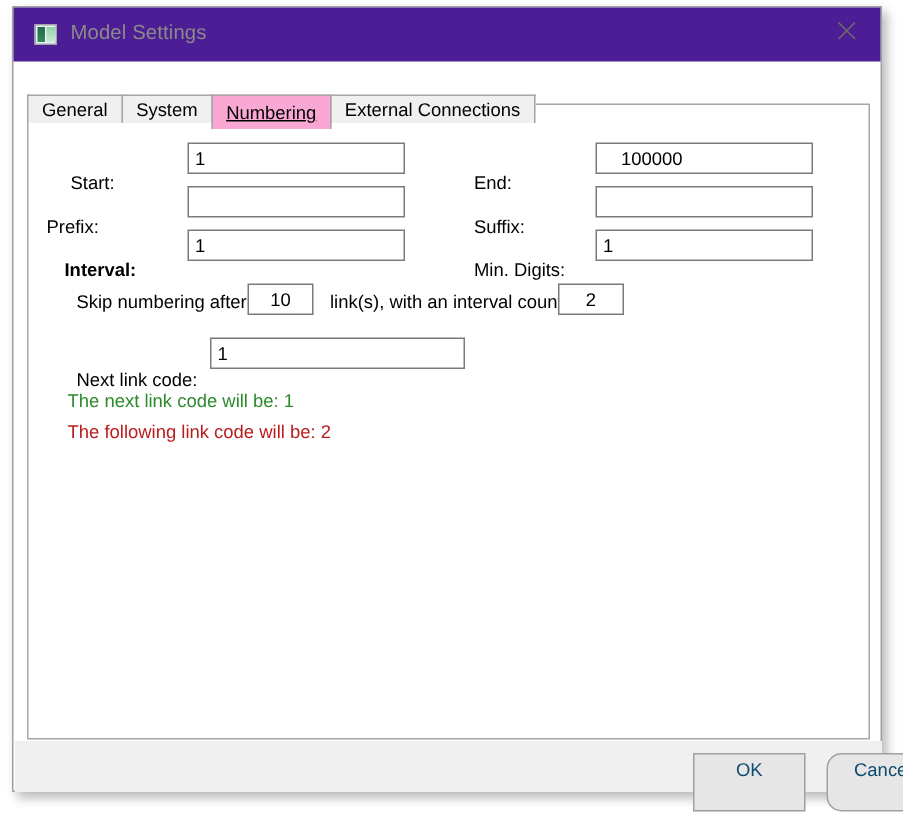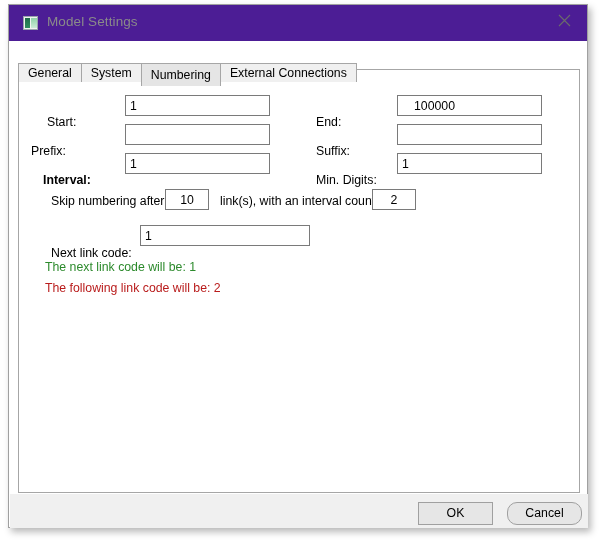--- a/index.html
+++ b/index.html
@@ -103,24 +103,25 @@
     border-bottom: none;
     box-sizing: border-box;
     margin-right: -1px;
     white-space: nowrap;
     position: relative;
     cursor: default;
   }
   .tab.active {
     height: 23px;
     line-height: 22px;
-    background: #e5e5e5;
+    background: #f9a8d4;
     border-color: #a6a6a6;
     z-index: 5;
     margin-bottom: -1px;
+    text-decoration: underline;
   }
 
   
   #panel {
     position: absolute;
     left: 9px;
     top: 64px;
     width: 562px;
     height: 424px;
     background: #ffffff;
@@ -183,30 +184,31 @@
     top: 489px;
     width: 578px;
     height: 34px;
     background: #f0f0f0;
     box-sizing: border-box;
   }
   .dlg-button {
     position: absolute;
     top: 8px;
     width: 75px;
-    height: 23px;
+    height: 39px;
     background: #e6e6e6;
     border: 1px solid #a0a0a0;
     box-sizing: border-box;
     font-family: "Liberation Sans", sans-serif;
     font-size: 12.3px;
-    color: #000000;
+    color: #0c4a6e;
     text-align: center;
     line-height: 21px;
     cursor: default;
+    margin-left: 44px;
   }
   #ok-button { left: 408px; }
   #cancel-button { left: 497px; border-radius: 10px; }
 </style>
 </head>
 <body>
 
 <div id="window">
 
   <div id="titlebar">

